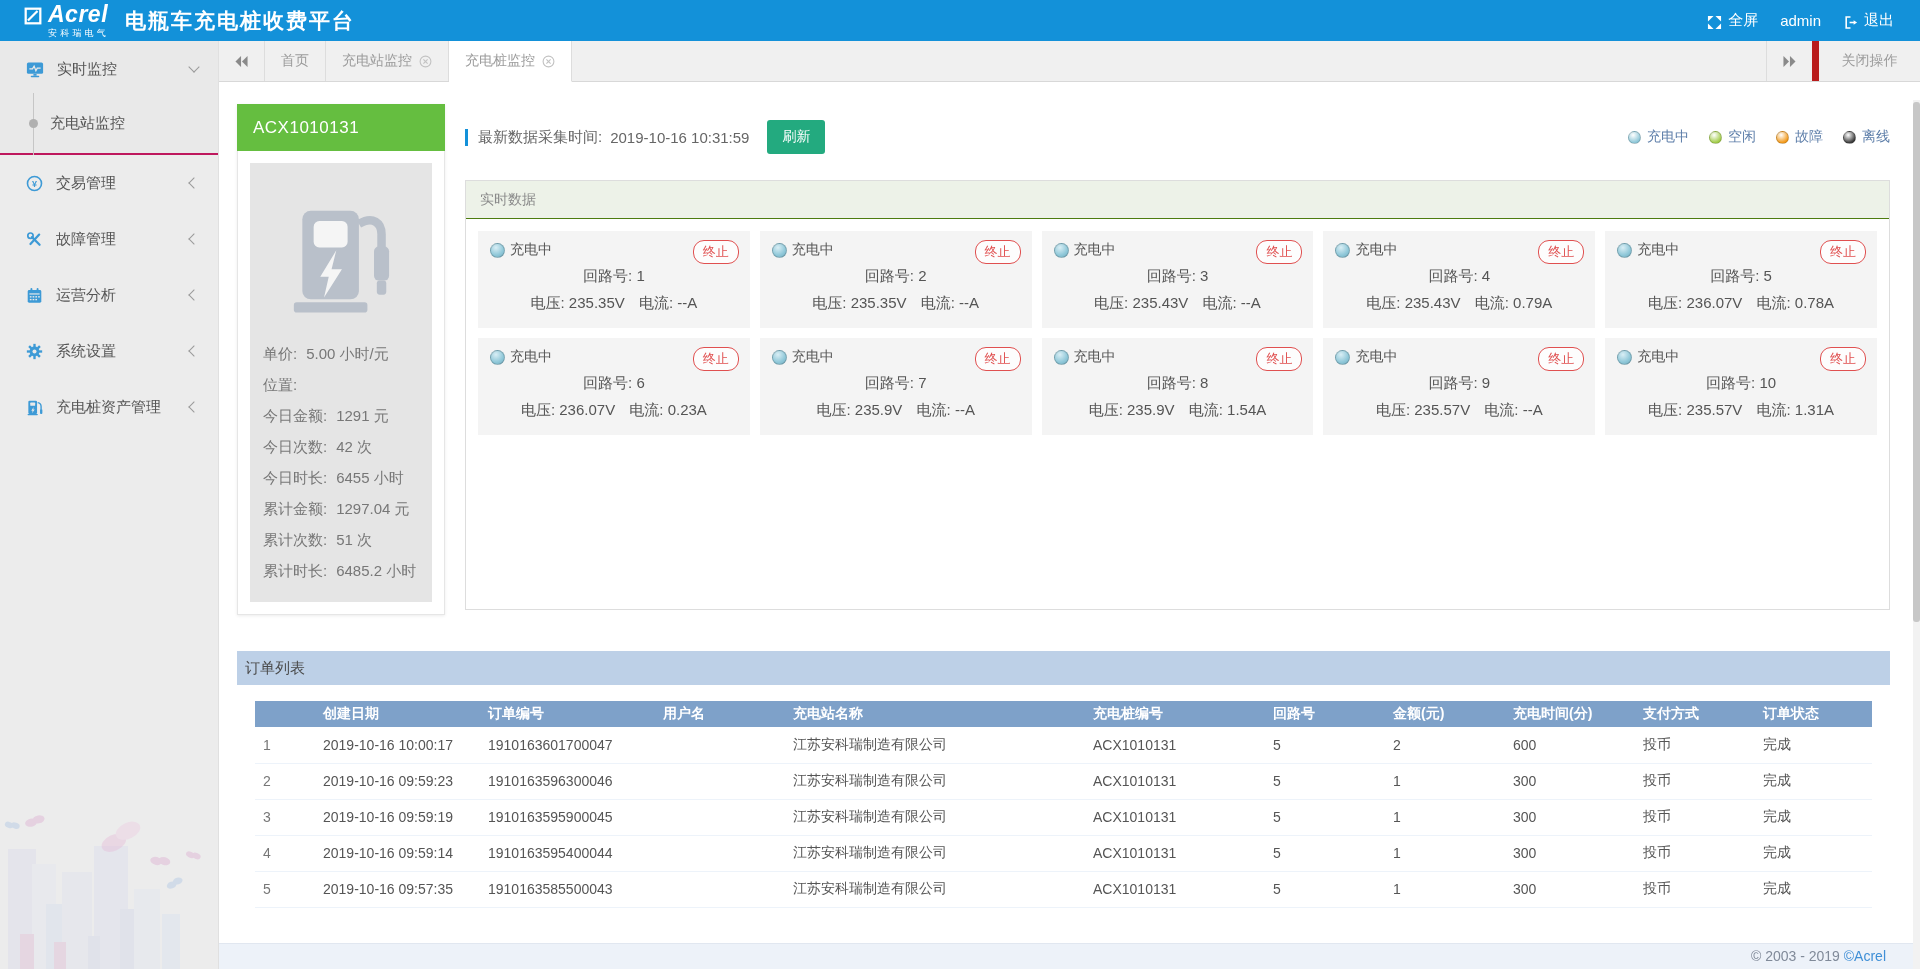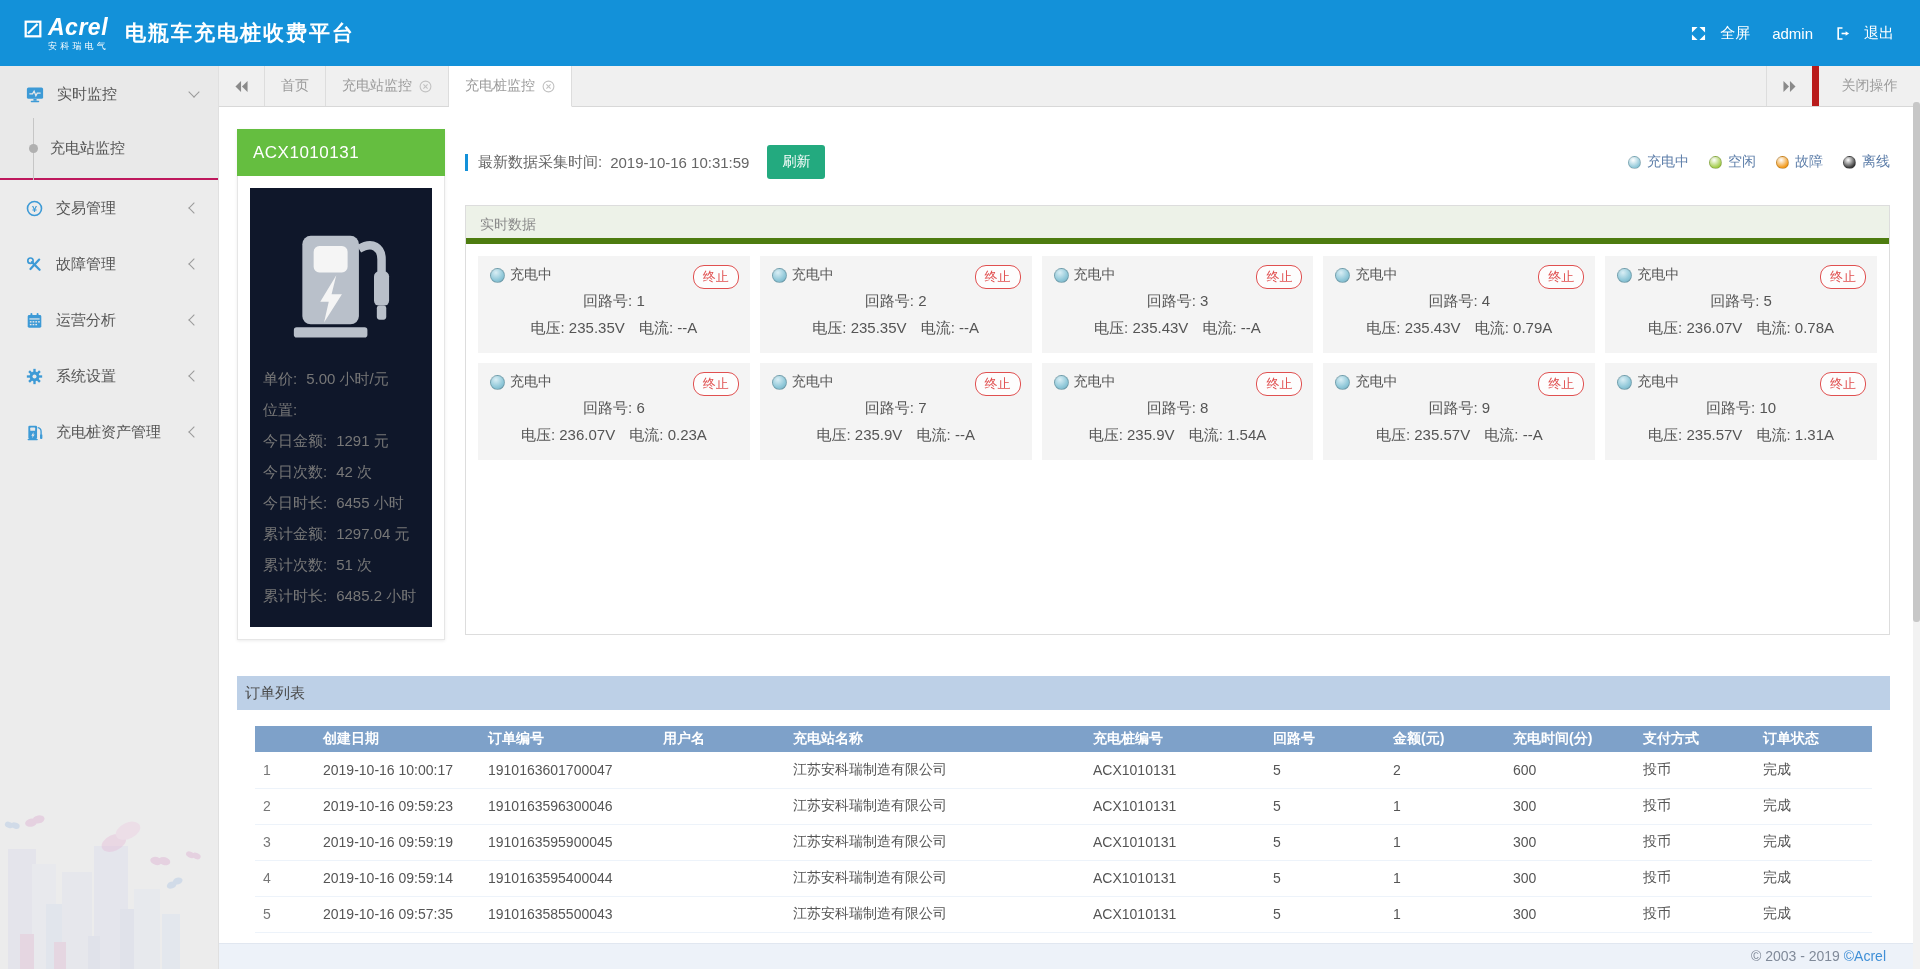--- a/index.html
+++ b/index.html
@@ -1,28 +1,28 @@
 <!DOCTYPE html>
 <html><head>
 <meta charset="utf-8">
 <style>
   * { margin:0; padding:0; box-sizing:border-box; }
   html,body { width:1920px; height:969px; overflow:hidden; font-family:"Liberation Sans","DejaVu Sans",sans-serif; background:#fff; }
   .app { width:1920px; height:969px; display:flex; flex-direction:column; }
 
   
-  .header { height:66px; background:#1391d9; display:flex; align-items:center; color:#fff; flex-shrink:0; }
+  .header { height:41px; background:#1391d9; display:flex; align-items:center; color:#fff; flex-shrink:0; }
   .logo { display:flex; align-items:flex-start; margin-left:24px; gap:6px; }
   .logo-icon { margin-top:4px; }
   .logo-txt { display:flex; flex-direction:column; line-height:1; }
   .logo-main { font-size:23px; font-weight:bold; font-style:italic; letter-spacing:.5px; }
   .logo-sub { font-size:9px; letter-spacing:3.2px; margin-top:3px; }
   .app-title { font-size:21px; font-weight:bold; letter-spacing:2px; margin-left:16px; }
   .header-right { margin-left:auto; display:flex; align-items:center; gap:22px; margin-right:26px; font-size:15px; }
-  .hr-item { display:flex; align-items:center; gap:14px; cursor:pointer; }
+  .hr-item { display:flex; align-items:flex-end; gap:6px; cursor:pointer; }
 
   
   .main { flex:1; display:flex; min-height:0; }
 
   
   .sidebar { width:219px; background:#ececec; border-right:1px solid #e0e0e0; position:relative; flex-shrink:0; }
   .sb-group-head { height:56px; display:flex; align-items:center; padding:0 20px 0 26px; gap:13px; font-size:15px; color:#555; cursor:pointer; }
   .sb-group-head .chev { margin-left:auto; }
   .group-realtime { background:#e9e9e9; border-bottom:2px solid #be185d; padding-bottom:4px; }
   .sb-sub { position:relative; height:52px; display:flex; align-items:center; padding-left:50px; font-size:15px; color:#555; cursor:pointer; }
@@ -47,39 +47,39 @@
   .tb-arrow-r { border-right:none; border-left:1px solid #ddd; }
 
   
   .content { flex:1; background:#fff; padding:22px 30px 0 18px; overflow:hidden; position:relative; }
   .row1 { display:flex; gap:20px; }
 
   
   .station-card { width:208px; flex-shrink:0; height:511px; display:flex; flex-direction:column; box-shadow:0 1px 3px rgba(0,0,0,.08); }
   .station-head { height:47px; line-height:47px; background:#65be40; color:#fff; font-size:17px; padding-left:16px; letter-spacing:.5px; }
   .station-body { flex:1; border:1px solid #e6e6e6; border-top:none; background:#fff; padding:12px; }
-  .station-inner { background:#0f172a; height:100%; padding:10px 13px; }
+  .station-inner { background:#e5e5e5; height:100%; padding:10px 13px; }
   .pump-box { height:166px; display:flex; align-items:center; justify-content:center; }
   .stat-line { height:31px; display:flex; align-items:center; font-size:15px; color:#777; }
   .stat-line .lab { margin-right:9px; }
 
   
   .right-panel { flex:1; min-width:0; }
   .collect-row { height:42px; margin-top:12px; display:flex; align-items:center; }
   .accent-bar { width:3px; height:17px; background:#1391d9; margin-right:10px; }
   .collect-label, .collect-time { font-size:15px; color:#666; }
   .collect-time { margin-left:8px; }
   .refresh-btn { margin-left:18px; background:#23aa7f; color:#fff; border:none; font-size:14px; padding:8px 15px; border-radius:3px; cursor:pointer; font-family:inherit; }
   .legend { margin-left:auto; display:flex; align-items:center; gap:20px; }
   .legend-item { display:flex; align-items:center; gap:6px; font-size:14px; color:#5d7ea9; }
   .legend-dot { width:13px; height:13px; border-radius:50%; border:1px solid rgba(0,0,0,.18);
       background:radial-gradient(circle at 38% 28%, rgba(255,255,255,.85), var(--c) 72%); }
 
   .rt-panel { margin-top:22px; border:1px solid #ddd; height:430px; }
-  .rt-head { height:38px; line-height:37px; background:#edf2e8; border-bottom:6px solid #4d7c0f; padding-left:14px; font-size:14px; color:#8a8a8a; }
+  .rt-head { height:38px; line-height:37px; background:#edf2e8; border-bottom:1px solid #4d7c0f; padding-left:14px; font-size:14px; color:#8a8a8a; }
   .rt-body { padding:12px; background:#fff; }
   .cards { display:grid; grid-template-columns:repeat(5,1fr); gap:10px; }
   .card { background:#f4f4f4; height:97px; position:relative; padding:10px 12px; }
   .card-status { display:flex; align-items:center; gap:5px; font-size:14px; color:#555; }
   .status-dot { width:15px; height:15px; border-radius:50%; border:1px solid rgba(0,0,0,.18);
       background:radial-gradient(circle at 38% 28%, #d9eef5, #8ec7d8 62%, #74abbe); }
   .terminate-btn { position:absolute; top:9px; right:11px; border:1px solid #e05050; color:#e05050; background:#fdfdfd; border-radius:11px; font-size:13px; padding:2px 9px; cursor:pointer; font-family:inherit; }
   .card-line { text-align:center; font-size:15px; color:#555; margin-top:8px; }
   .card-line .gap { display:inline-block; width:10px; }
 

